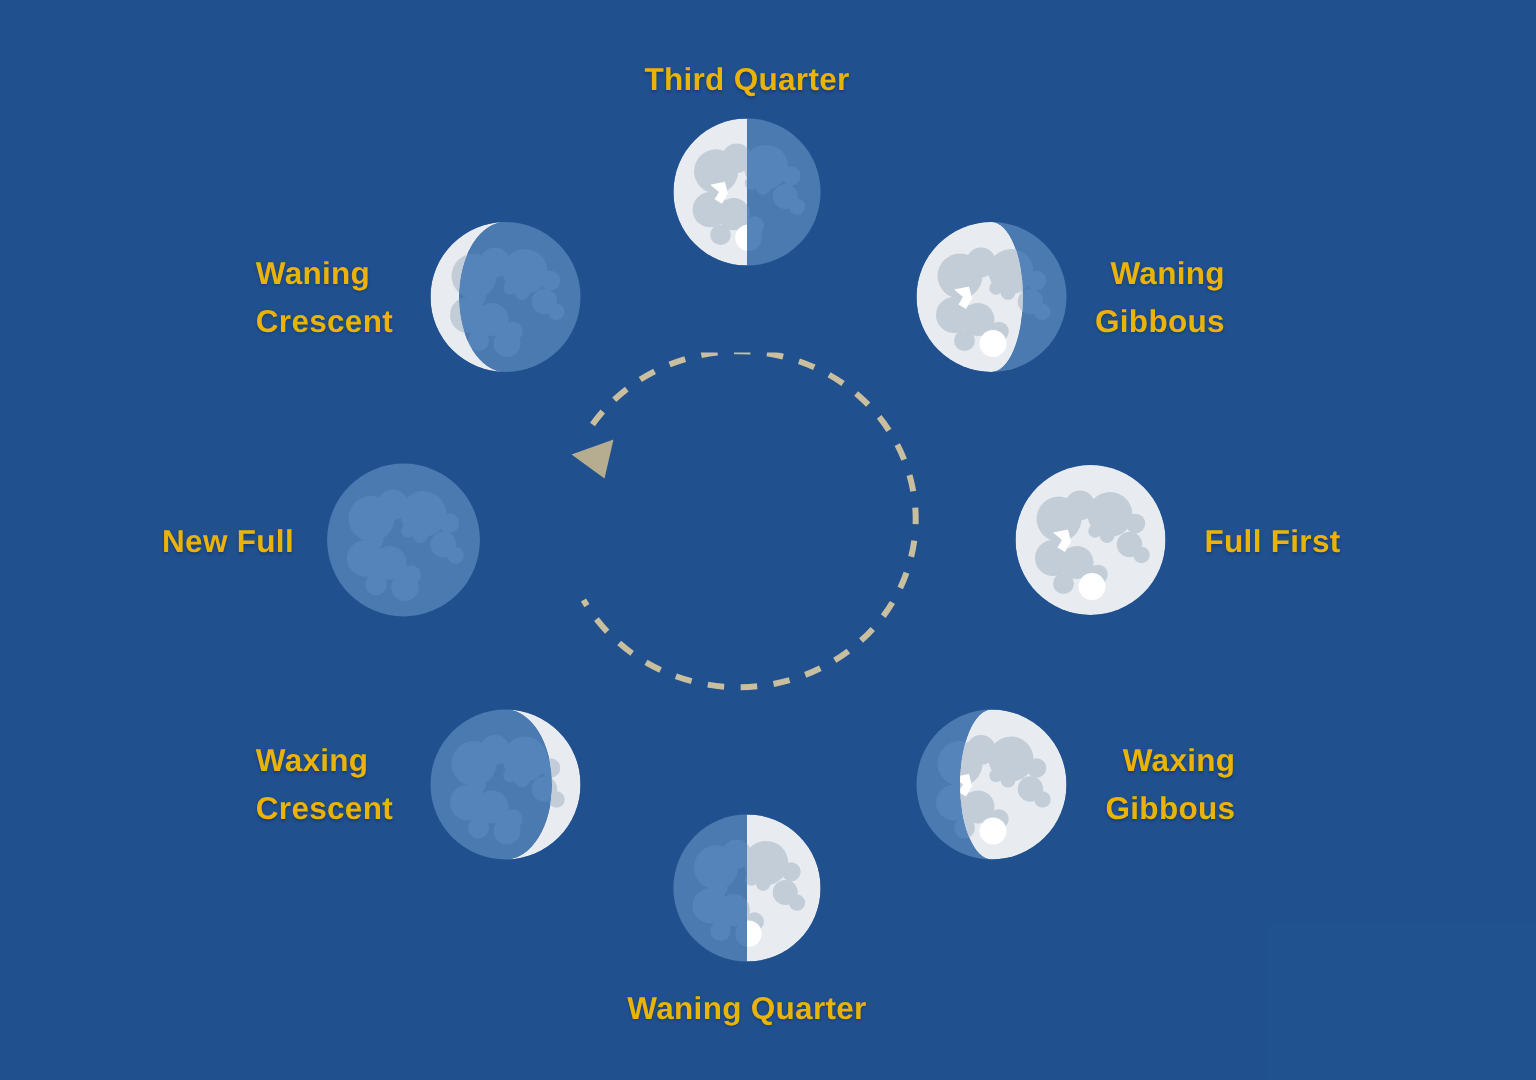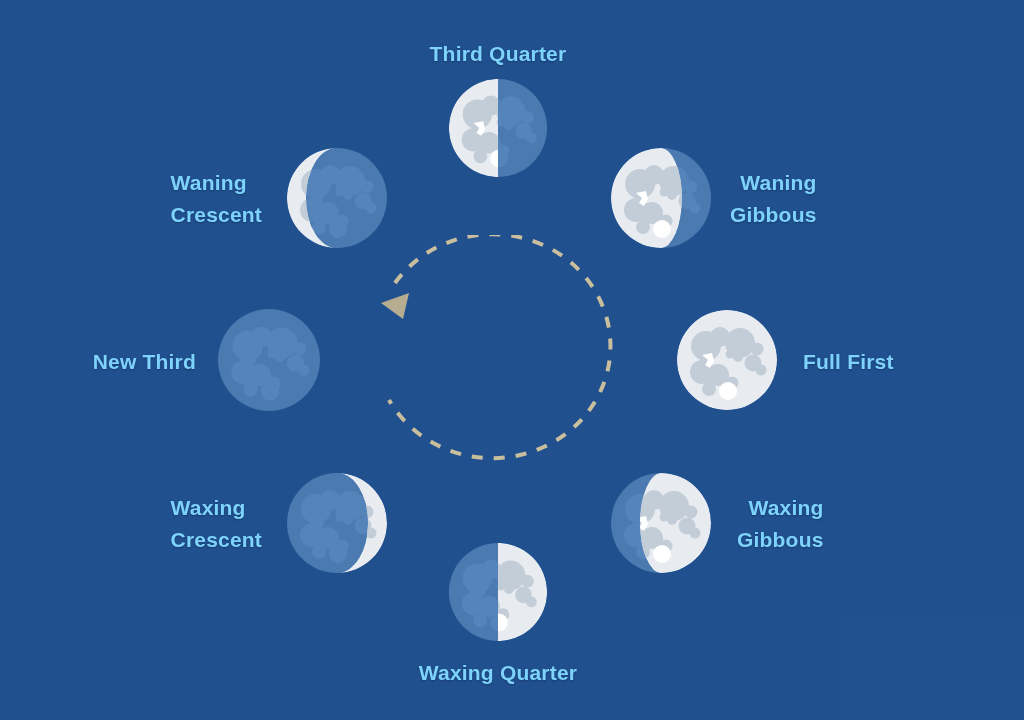--- a/index.html
+++ b/index.html
@@ -29,21 +29,21 @@
   .moon {
     position: absolute;
     border-radius: 50%;
     overflow: hidden;
   }
   .moon svg { display: block; }
 
   
   .label {
     position: absolute;
-    color: #7dd3fc;
+    color: #eab308;
     font-size: 21px;
     font-weight: bold;
     line-height: 32px;
     letter-spacing: .2px;
     white-space: pre-line;
     text-shadow: 0 1px 2px rgba(10,35,70,.45);
   }
   .label.right { text-align: left; }
   .label.left  { text-align: right; }
   .label.center{ text-align: center; }
@@ -301,21 +301,21 @@
             <circle cx="0.68" cy="0.2" r="0.11" fill="#c3cdd8"></circle>
             <circle cx="-0.5" cy="0.24" r="0.24" fill="#c3cdd8"></circle>
             <circle cx="-0.18" cy="0.3" r="0.22" fill="#c3cdd8"></circle>
             <circle cx="0.1" cy="0.46" r="0.13" fill="#c3cdd8"></circle>
             <circle cx="-0.36" cy="0.58" r="0.14" fill="#c3cdd8"></circle>
             <circle cx="0.02" cy="0.62" r="0.18" fill="#ffffff"></circle>
             <path d="M -0.50 -0.10 L -0.30 -0.14 L -0.26 0.02 L -0.34 0.16 L -0.44 0.10 L -0.38 0.00 Z" fill="#ffffff"></path>
           </g>
         </svg>
       </div>
-      <div class="label center" style="top: 657px; left: 0px; width: 996px;">Waxing Quarter</div>
+      <div class="label center" style="top: 657px; left: 0px; width: 996px;">Waning Quarter</div>
       <div class="moon" style="left: 284px; top: 470px; width: 106px; height: 106px;">
         <svg width="106" height="106" viewBox="-1.06 -1.06 2.12 2.12">
           <defs>
             <clipPath id="disc-waxing-crescent">
               <circle cx="0" cy="0" r="1"></circle>
             </clipPath>
             <clipPath id="lit-waxing-crescent">
               <path d="M 0 -1 A 1 1 0 0 1 0 1 A 0.62 1 0 0 0 0 -1 Z"></path>
             </clipPath>
           </defs>
@@ -376,21 +376,21 @@
             <circle cx="0.68" cy="0.2" r="0.11" fill="#5584ba"></circle>
             <circle cx="-0.5" cy="0.24" r="0.24" fill="#5584ba"></circle>
             <circle cx="-0.18" cy="0.3" r="0.22" fill="#5584ba"></circle>
             <circle cx="0.1" cy="0.46" r="0.13" fill="#5584ba"></circle>
             <circle cx="-0.36" cy="0.58" r="0.14" fill="#5584ba"></circle>
             <circle cx="0.02" cy="0.62" r="0.18" fill="#5584ba"></circle>
             <path d="M -0.50 -0.10 L -0.30 -0.14 L -0.26 0.02 L -0.34 0.16 L -0.44 0.10 L -0.38 0.00 Z" fill="#5584ba"></path>
           </g>
         </svg>
       </div>
-      <div class="label right" style="top: 346px; right: 828px;">New Third</div>
+      <div class="label right" style="top: 346px; right: 828px;">New Full</div>
       <div class="moon" style="left: 284px; top: 145px; width: 106px; height: 106px;">
         <svg width="106" height="106" viewBox="-1.06 -1.06 2.12 2.12">
           <defs>
             <clipPath id="disc-waning-crescent">
               <circle cx="0" cy="0" r="1"></circle>
             </clipPath>
             <clipPath id="lit-waning-crescent">
               <path d="M 0 -1 A 1 1 0 0 0 0 1 A 0.62 1 0 0 1 0 -1 Z"></path>
             </clipPath>
           </defs>

